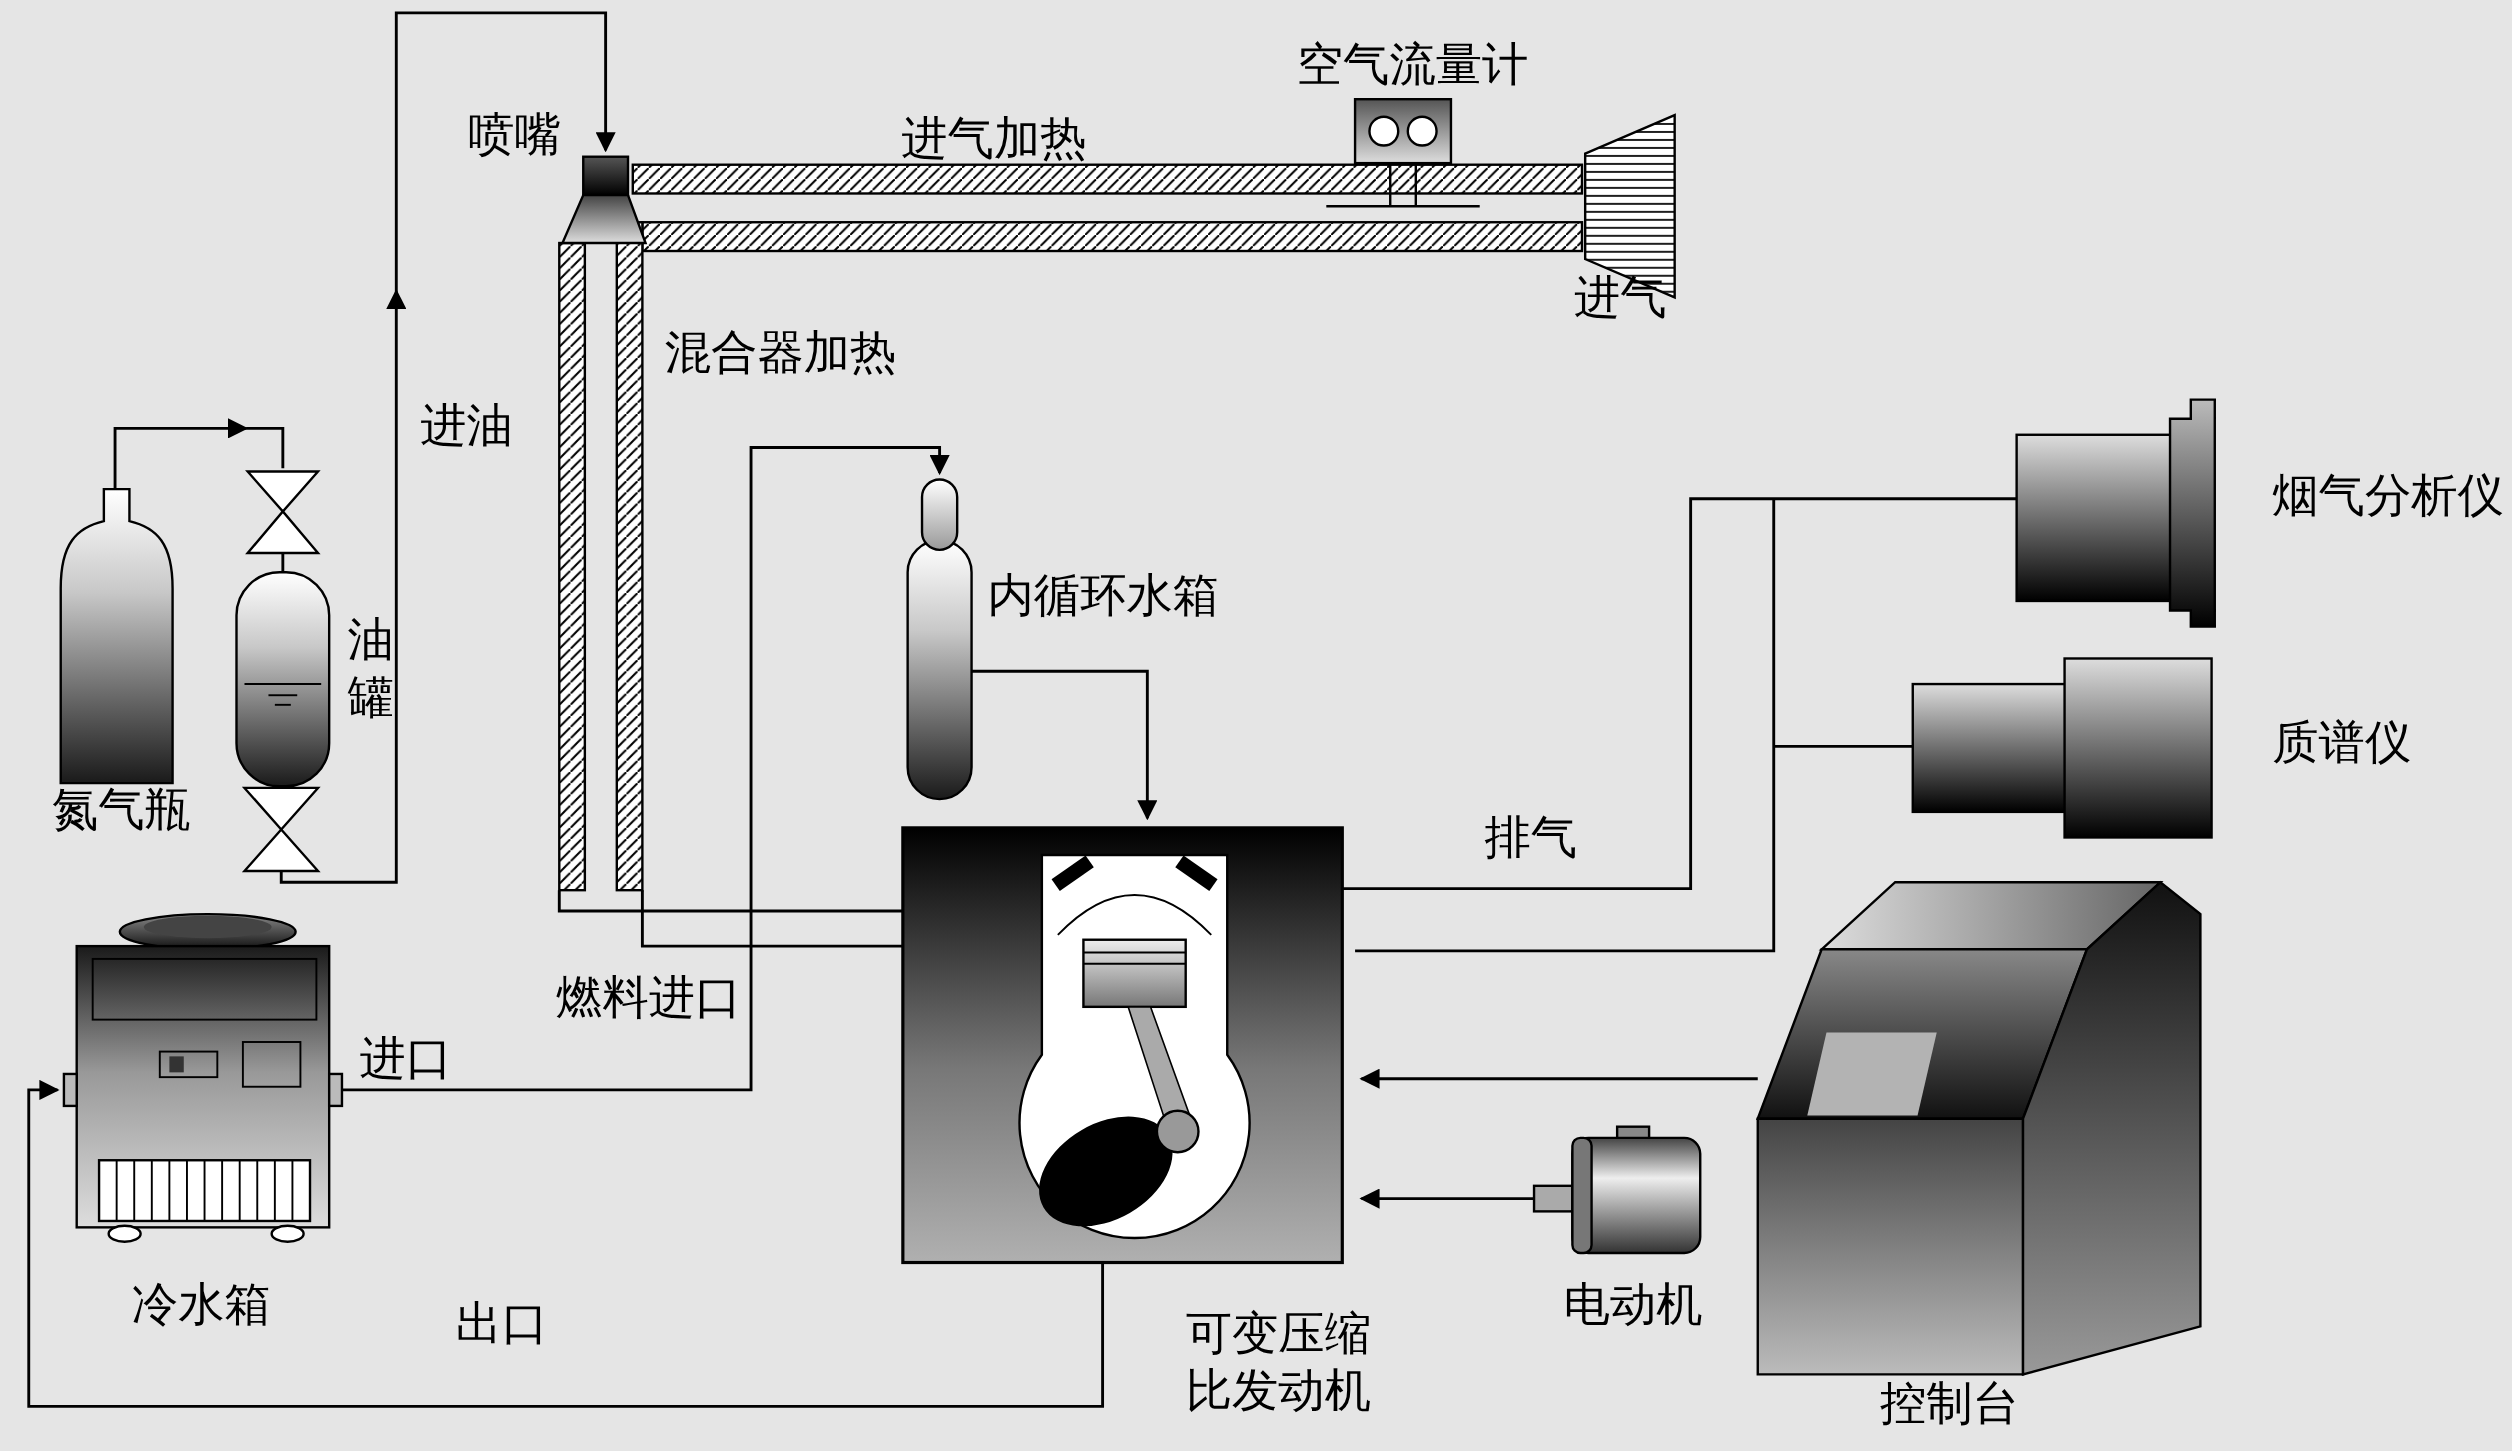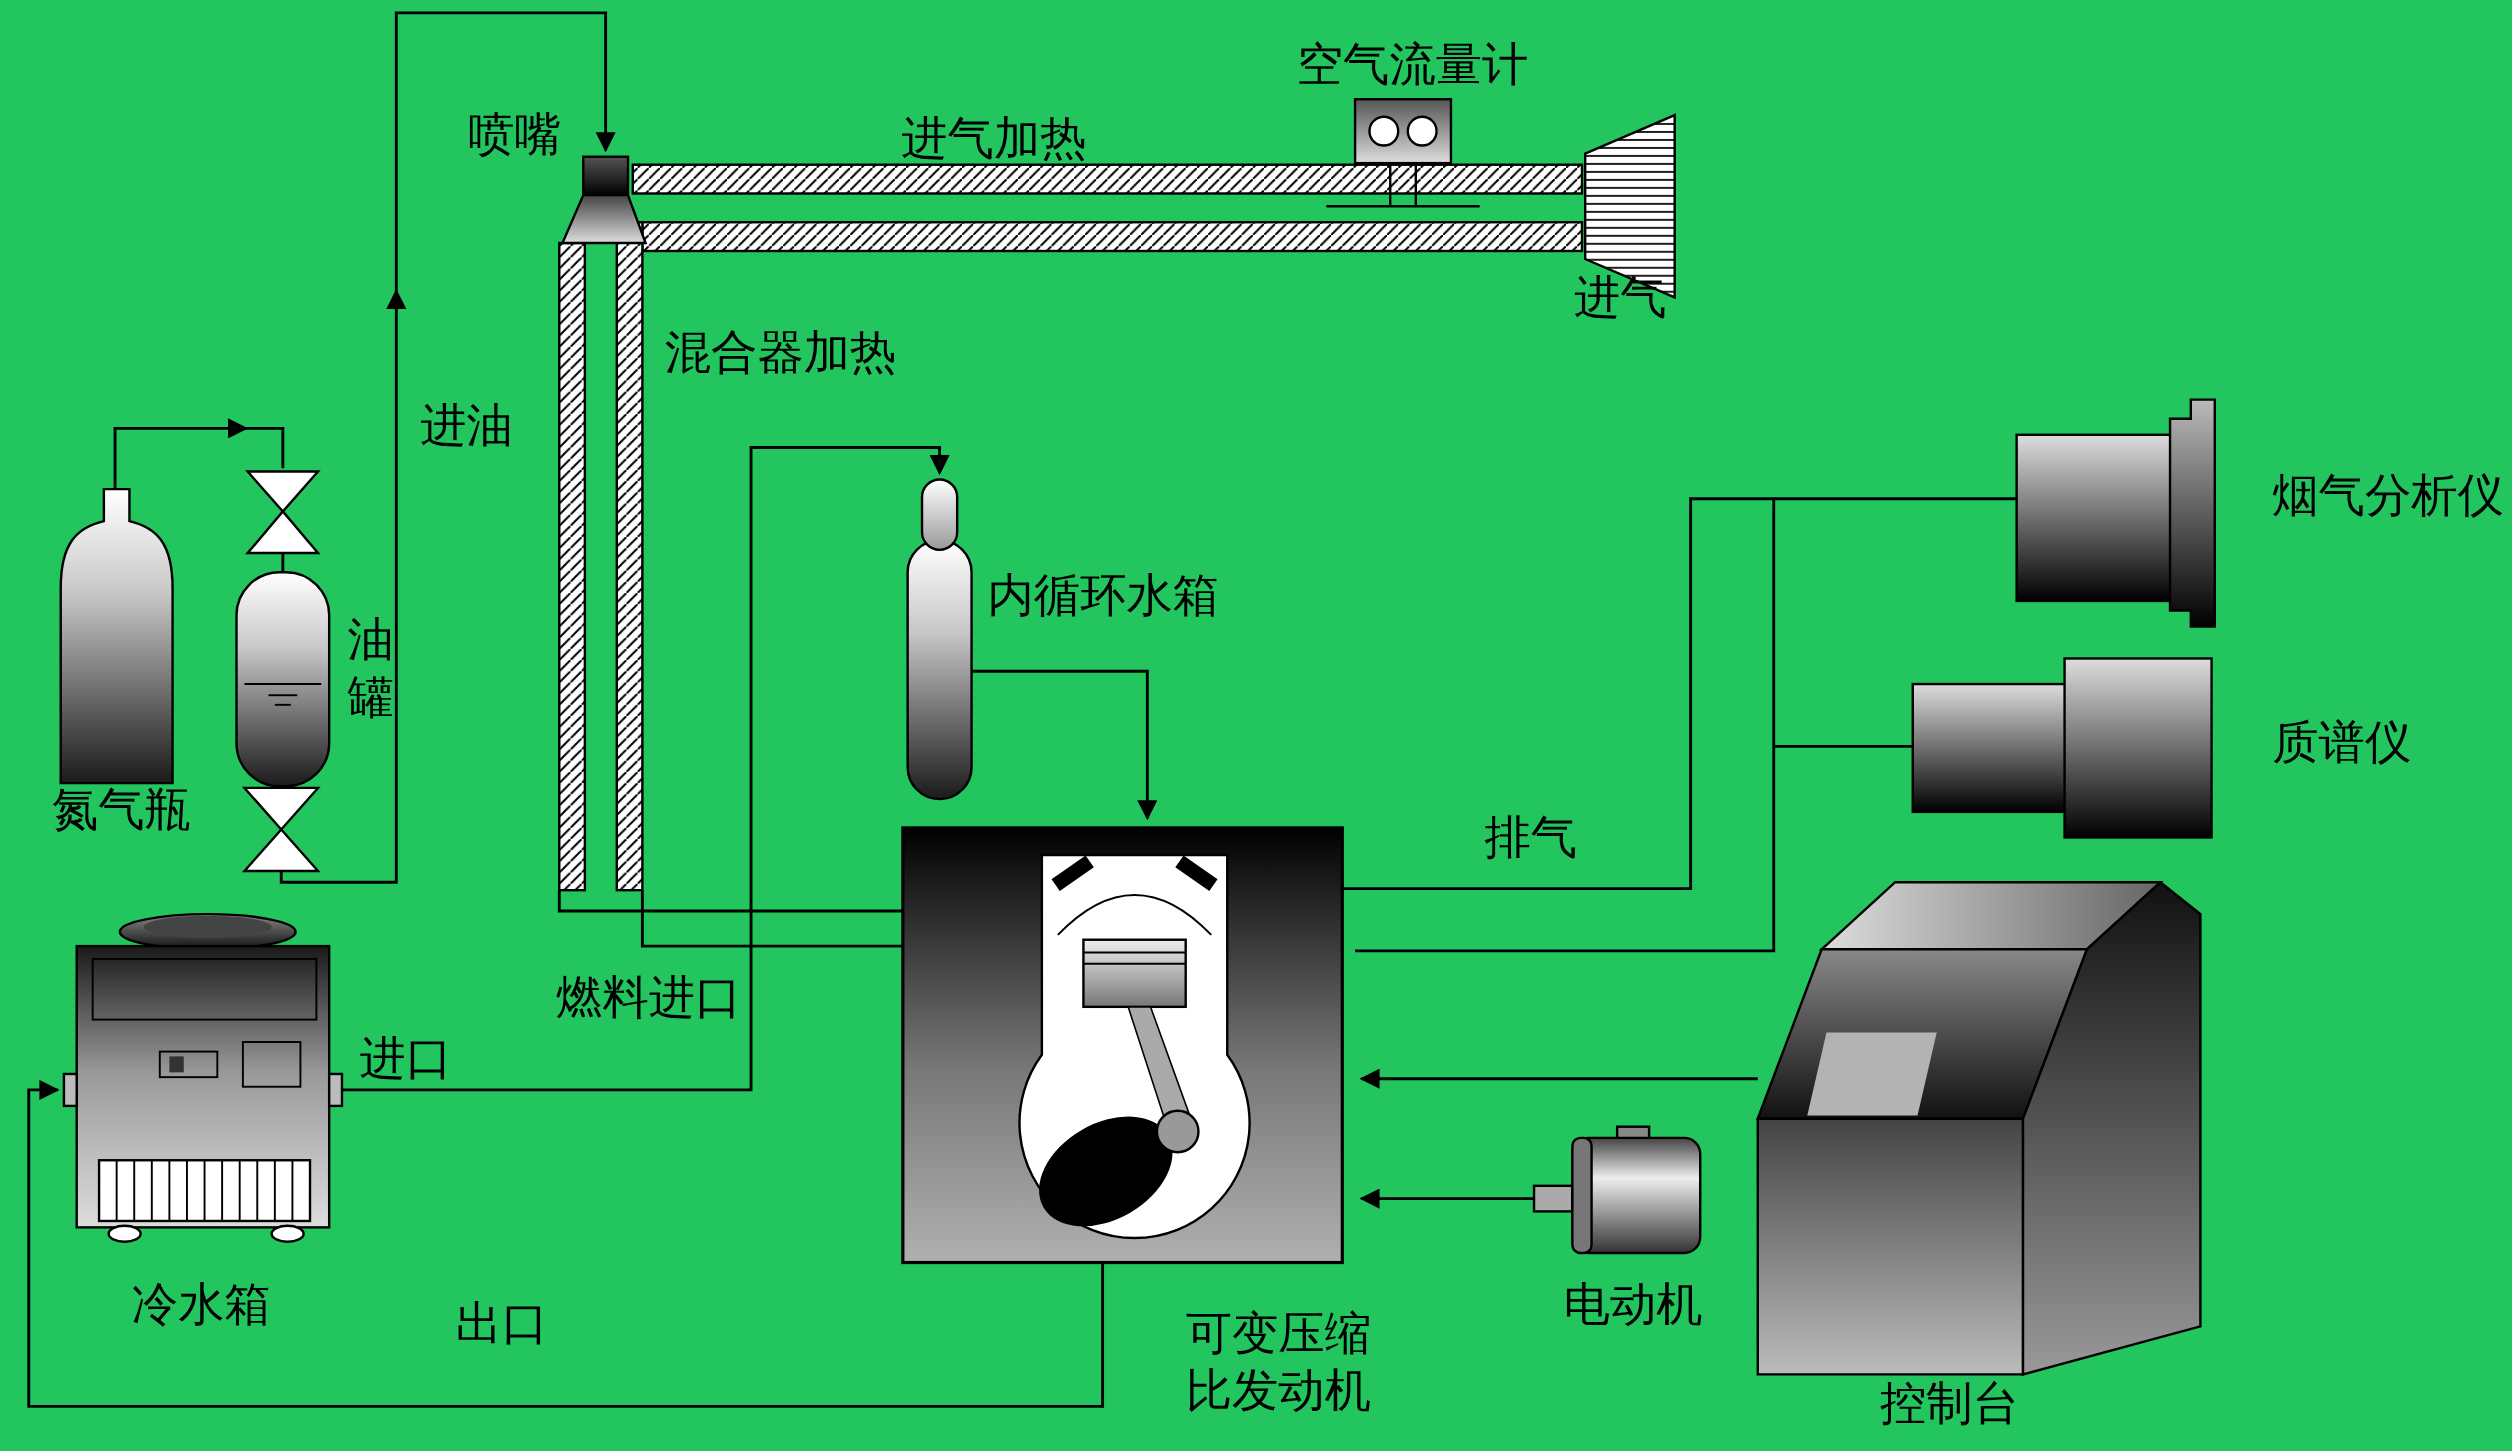--- a/index.html
+++ b/index.html
@@ -1,16 +1,16 @@
 <!DOCTYPE html>
 <html style="font-size:12.8px"><head>
 <meta charset="utf-8">
 <style>
   html,body { margin:0; padding:0; background:#ffffff; }
-  .stage { width:2512px; height:1452px; background:#22c55e; }
+  .stage { width:2512px; height:1452px; background:#e5e5e5; }
   svg { display:block; }
   text { font-family:"Liberation Sans", sans-serif; font-size:29px; fill:#000; }
   .lbl { text-anchor:middle; }
   .lbl-start { text-anchor:start; }
   .pline { fill:none; stroke:#000; stroke-width:1.8; }
   .outl { stroke:#000; stroke-width:1.5; }
   .thin { stroke:#000; stroke-width:1.2; fill:none; }
 </style>
 </head>
 <body>

